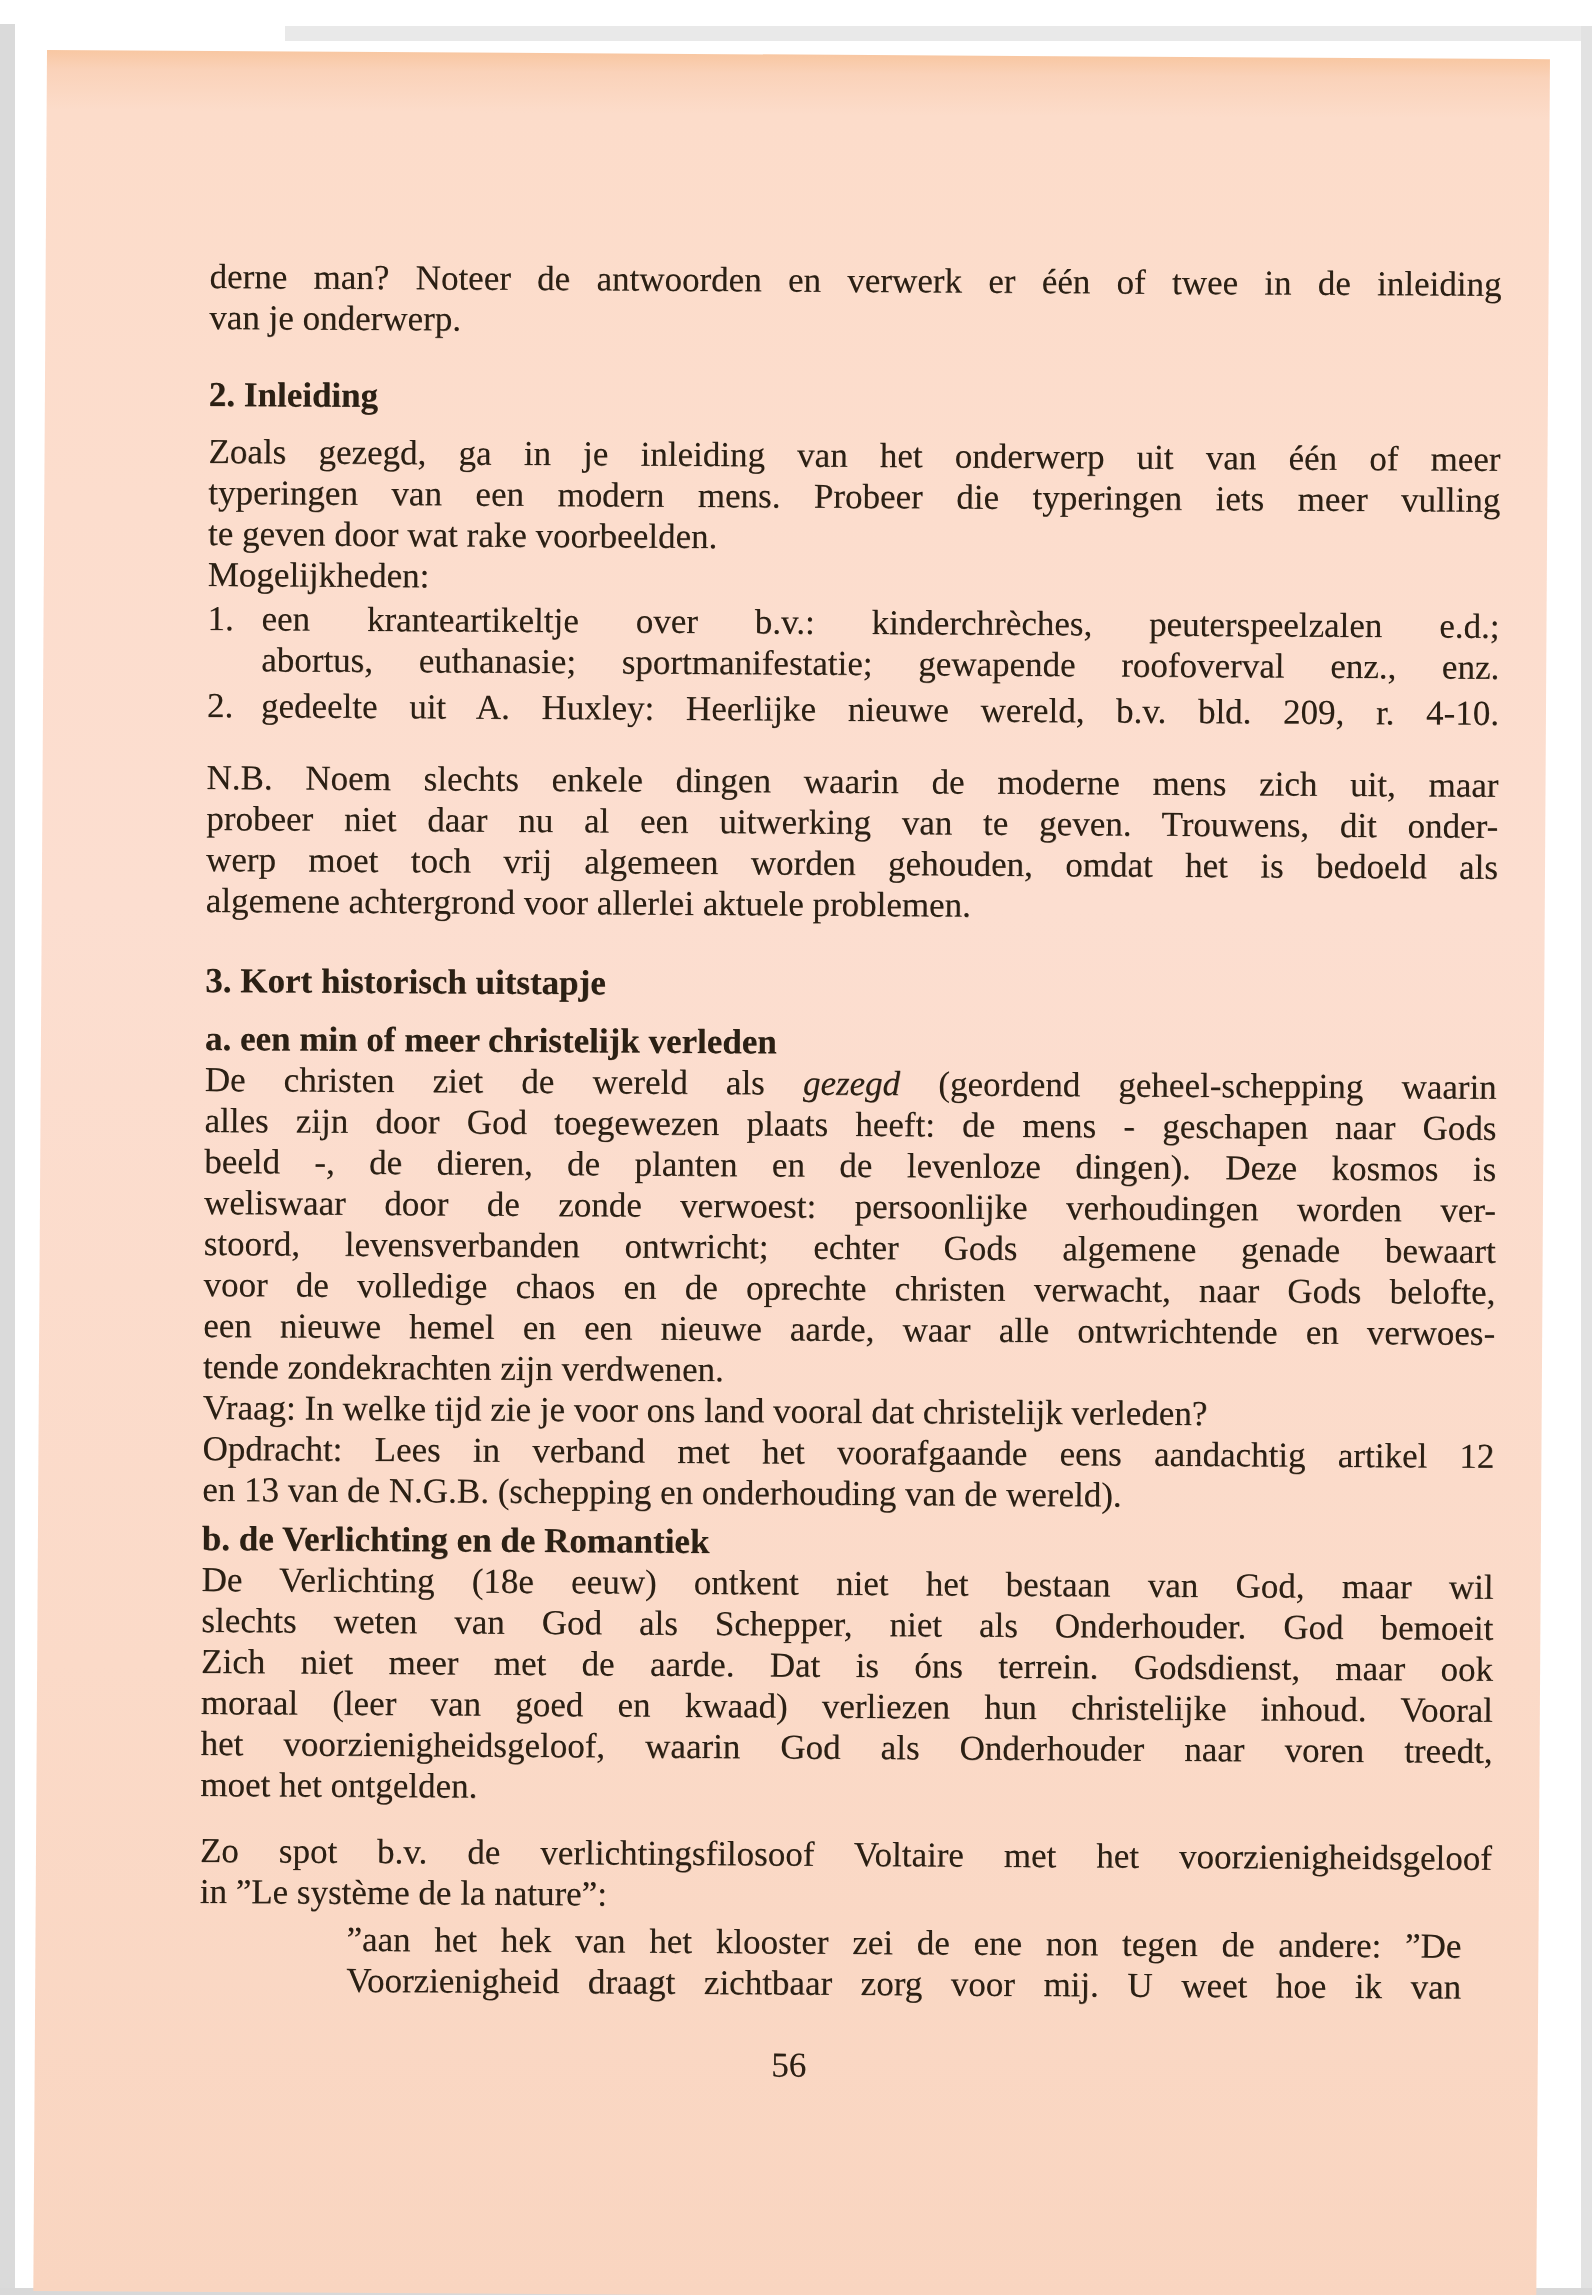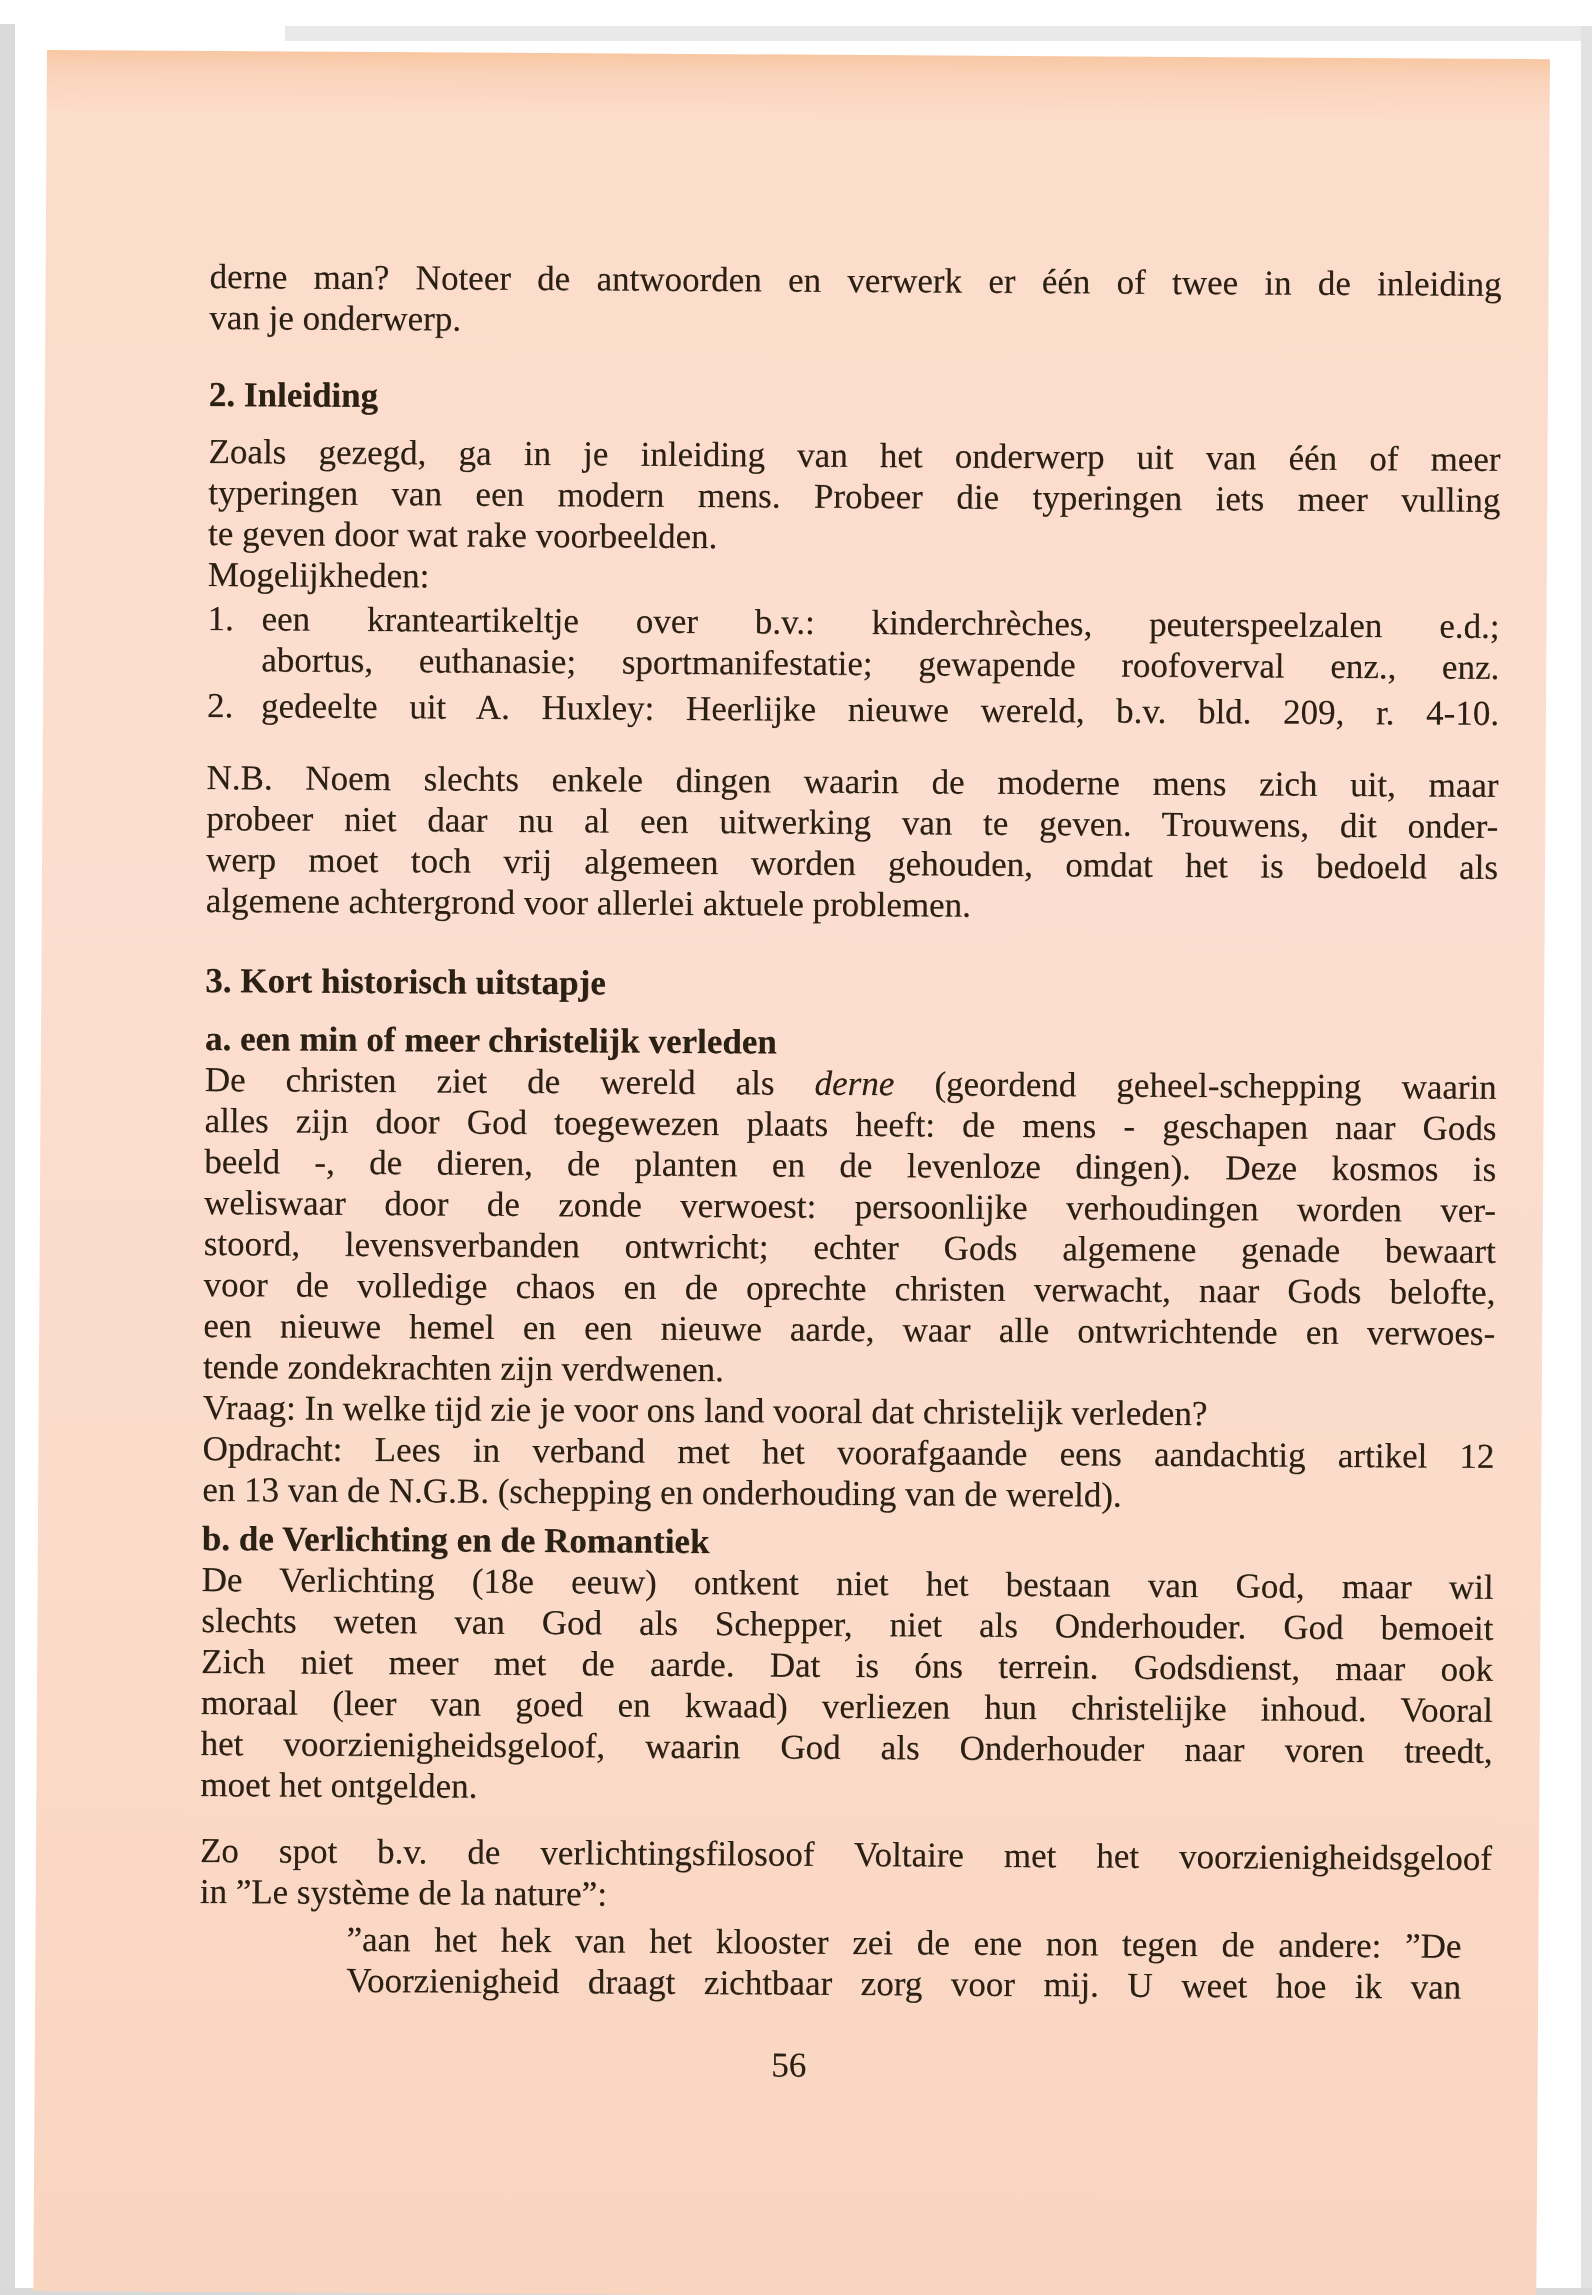--- a/index.html
+++ b/index.html
@@ -75,21 +75,21 @@
       </div>
       <div class="block para" style="margin-top: 31px;">
         <div class="line just"><span>N.B. Noem slechts enkele dingen waarin de moderne mens zich uit, maar</span></div>
         <div class="line just"><span>probeer niet daar nu al een uitwerking van te geven. Trouwens, dit onder-</span></div>
         <div class="line just"><span>werp moet toch vrij algemeen worden gehouden, omdat het is bedoeld als</span></div>
         <div class="line"><span>algemene achtergrond voor allerlei aktuele problemen.</span></div>
       </div>
       <div class="block heading line" style="margin-top: 39px;">3. Kort historisch uitstapje</div>
       <div class="block heading line" style="margin-top: 16.4px;">a. een min of meer christelijk verleden</div>
       <div class="block para">
-        <div class="line just"><span>De christen ziet de wereld als </span><span class="it">derne</span><span> (geordend geheel-schepping waarin</span></div>
+        <div class="line just"><span>De christen ziet de wereld als </span><span class="it">gezegd</span><span> (geordend geheel-schepping waarin</span></div>
         <div class="line just"><span>alles zijn door God toegewezen plaats heeft: de mens - geschapen naar Gods</span></div>
         <div class="line just"><span>beeld -, de dieren, de planten en de levenloze dingen). Deze kosmos is</span></div>
         <div class="line just"><span>weliswaar door de zonde verwoest: persoonlijke verhoudingen worden ver-</span></div>
         <div class="line just"><span>stoord, levensverbanden ontwricht; echter Gods algemene genade bewaart</span></div>
         <div class="line just"><span>voor de volledige chaos en de oprechte christen verwacht, naar Gods belofte,</span></div>
         <div class="line just"><span>een nieuwe hemel en een nieuwe aarde, waar alle ontwrichtende en verwoes-</span></div>
         <div class="line"><span>tende zondekrachten zijn verdwenen.</span></div>
         <div class="line"><span>Vraag: In welke tijd zie je voor ons land vooral dat christelijk verleden?</span></div>
         <div class="line just"><span>Opdracht: Lees in verband met het voorafgaande eens aandachtig artikel 12</span></div>
         <div class="line"><span>en 13 van de N.G.B. (schepping en onderhouding van de wereld).</span></div>

